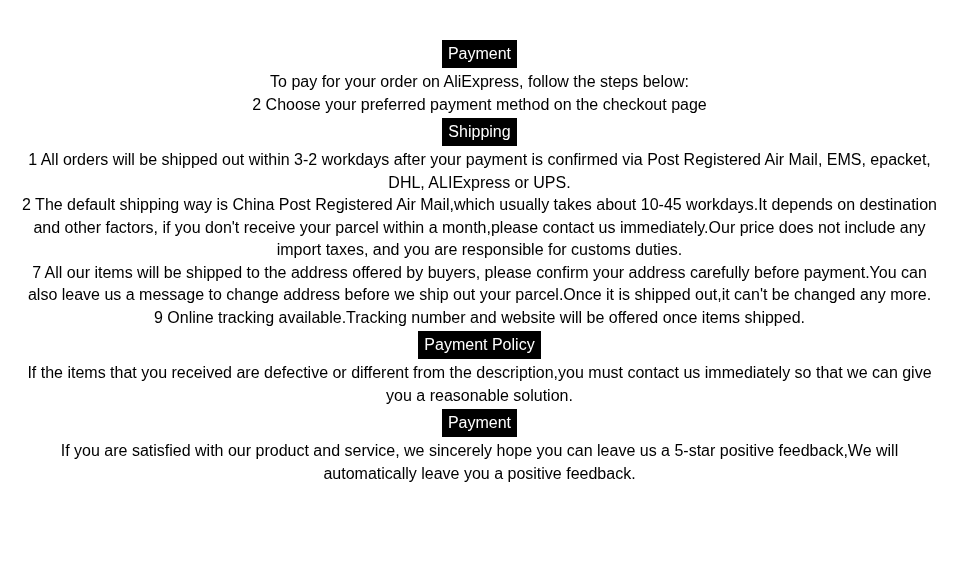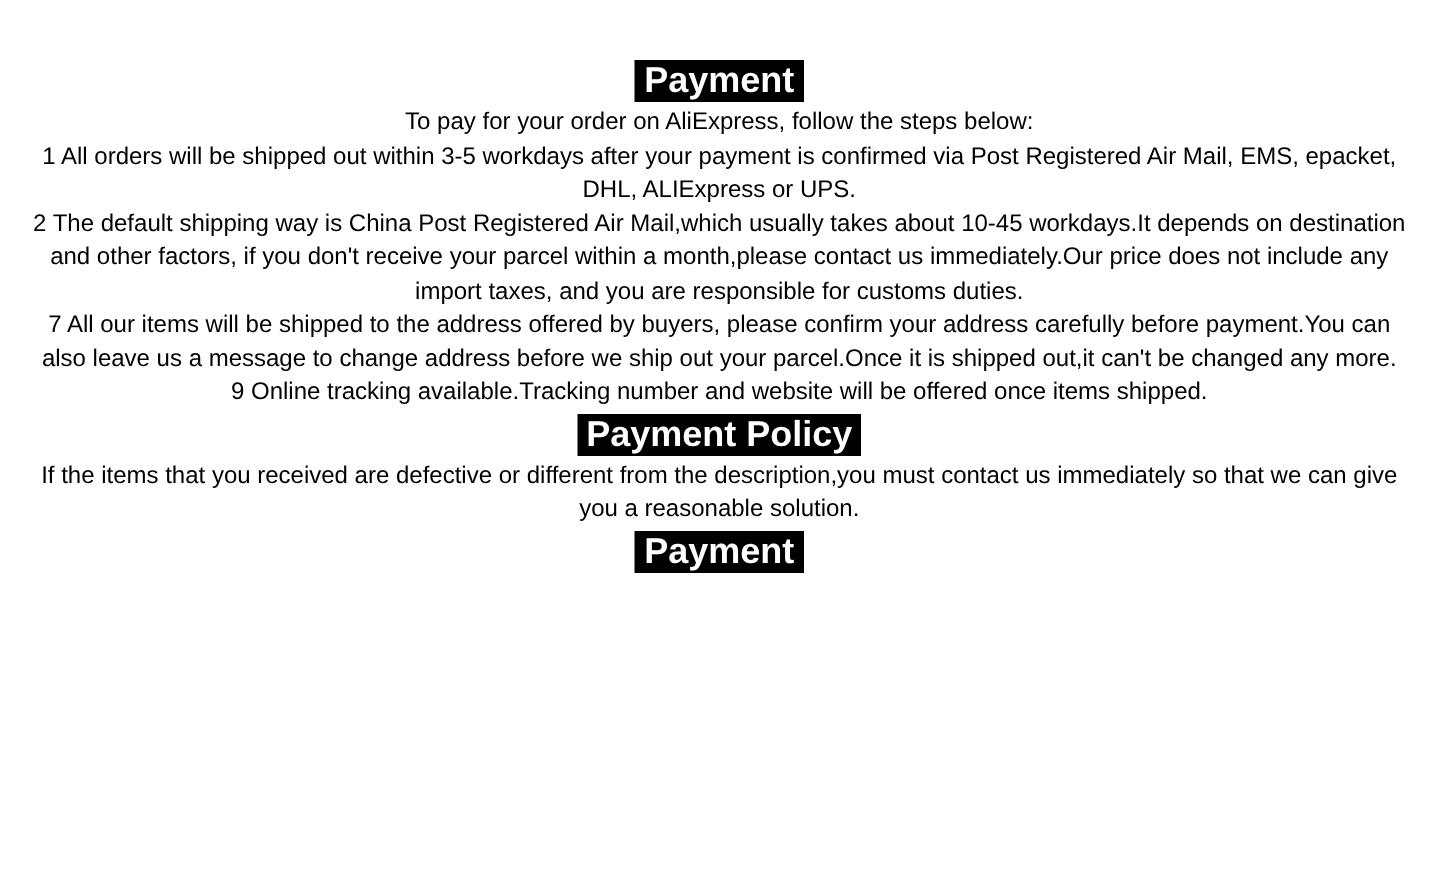--- a/index.html
+++ b/index.html
@@ -21,59 +21,64 @@
     text-align: center;
   }
   .heading-row {
     text-align: center;
     margin: 2px 0 3px 0;
   }
   .heading {
     display: inline-block;
     background: #000000;
     color: #ffffff;
-    font-size: 24px;
+    font-size: 16px;
     line-height: 28px;
     padding: 0 6px;
-    font-weight: 700;
+    font-weight: 400;
   }
   .body-text {
     margin: 0 auto;
     padding: 0 16px;
     max-width: 951px;
     font-size: 16px;
     line-height: 22.5px;
     text-align: center;
   }
 </style>
 </head>
 <body>
 
 <div class="page">
 
   <div class="section">
     <div class="heading-row">
       <span class="heading">Payment</span>
     </div>
     <p class="body-text">To pay for your order on AliExpress, follow the steps below:</p>
+    <p class="body-text">2 Choose your preferred payment method on the checkout page</p>
   </div>
 
   <div class="section">
-    <p class="body-text">1 All orders will be shipped out within 3-5 workdays after your payment is confirmed  via Post Registered Air Mail, EMS, epacket, DHL, ALIExpress  or UPS.</p>
+    <div class="heading-row">
+      <span class="heading">Shipping</span>
+    </div>
+    <p class="body-text">1 All orders will be shipped out within 3-2 workdays after your payment is confirmed  via Post Registered Air Mail, EMS, epacket, DHL, ALIExpress  or UPS.</p>
     <p class="body-text">2  The default shipping way is China Post Registered Air Mail,which usually takes about 10-45 workdays.It depends on destination and other factors, if you don't receive your parcel within a month,please contact us immediately.Our price does not include any import taxes, and you are responsible for customs duties.</p>
     <p class="body-text">7  All our items will be shipped to the address offered by buyers, please confirm your address carefully before payment.You can also leave us a message to change address before we ship out your parcel.Once it is shipped out,it can't be changed any more.</p>
     <p class="body-text">9  Online tracking available.Tracking number and website will be offered once items shipped.</p>
   </div>
 
   <div class="section">
     <div class="heading-row">
       <span class="heading">Payment Policy</span>
     </div>
     <p class="body-text">If the items that you received are defective or different from the description,you must contact us immediately so that we can give you a reasonable solution.</p>
   </div>
 
   <div class="section">
     <div class="heading-row">
       <span class="heading">Payment</span>
     </div>
+    <p class="body-text">If you are satisfied with our product and service, we sincerely hope you can leave us a 5-star positive feedback,We will automatically leave you a positive feedback.</p>
   </div>
 
 </div>
 
 </body></html>

